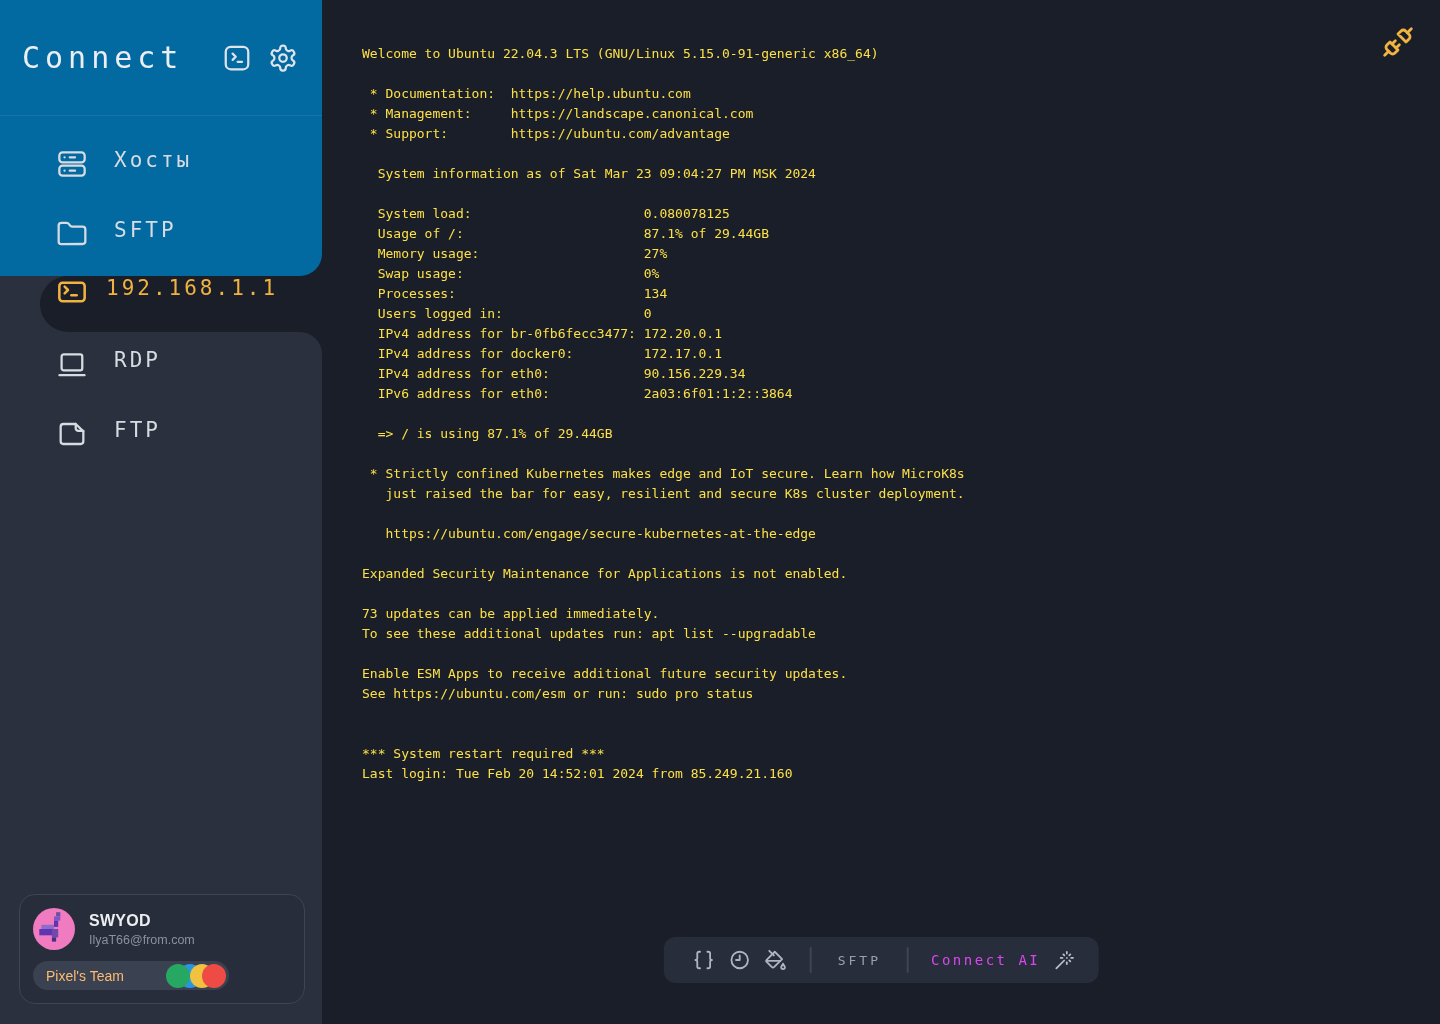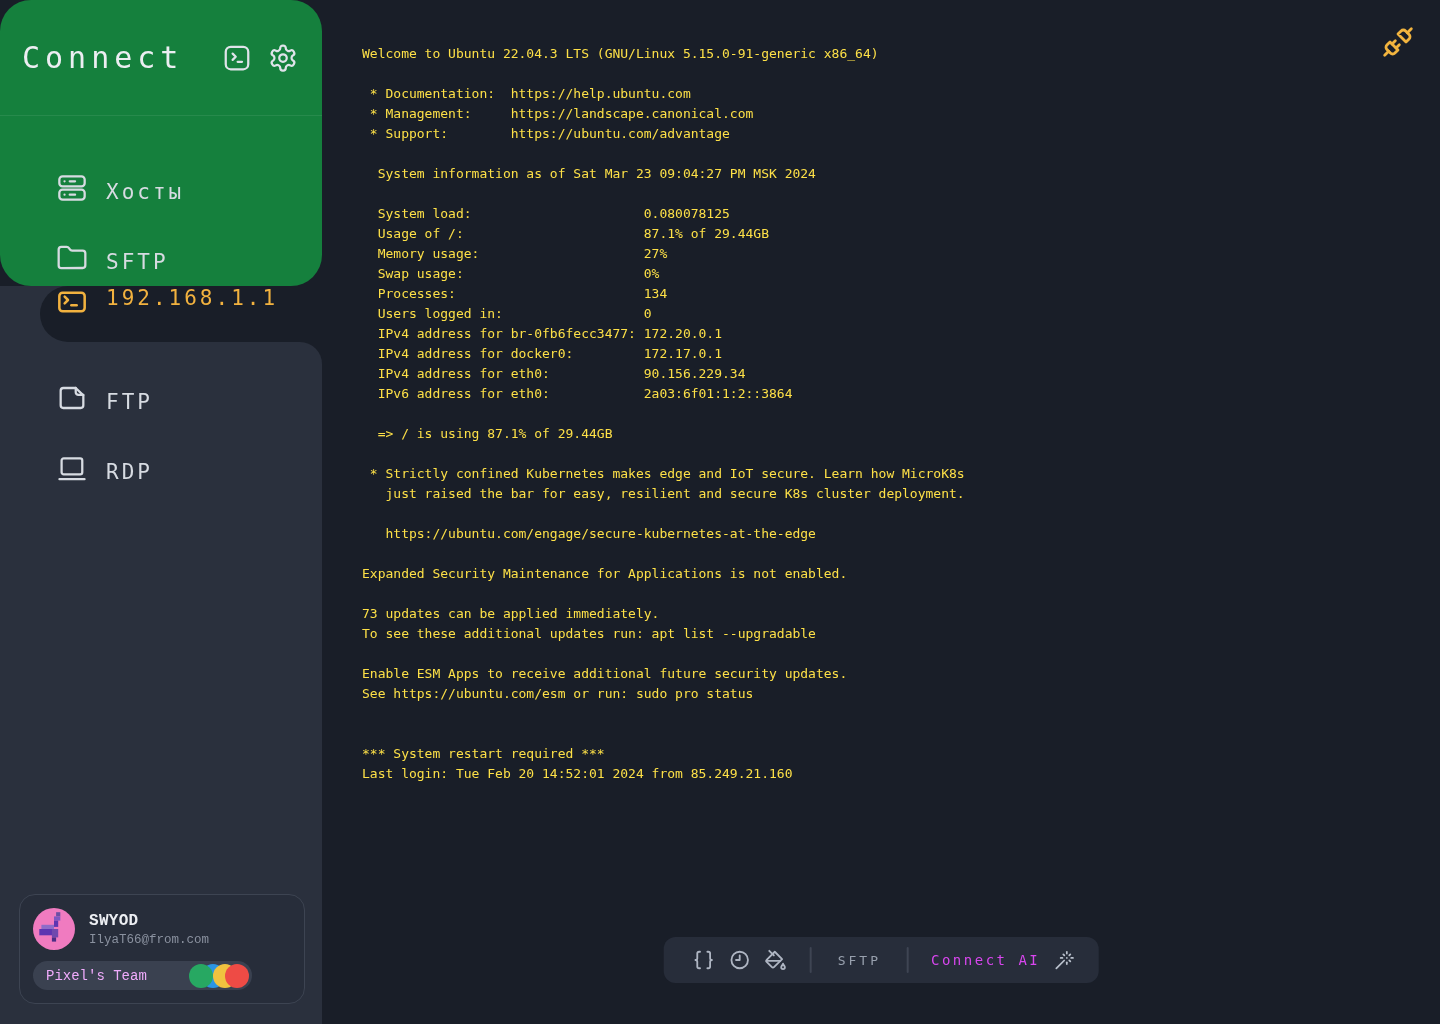--- a/index.html
+++ b/index.html
@@ -12,45 +12,45 @@
   }
   svg { display: block; }
 
   
   .sidebar {
     width: 322px; min-width: 322px; height: 100%;
     display: flex; flex-direction: column;
     position: relative; z-index: 2;
   }
   .sb-top {
-    background: #15803d;
+    background: #0369a1;
     border-bottom-right-radius: 22px;
-    padding-bottom: 12px;
-    border-radius: 31px;
+    padding-bottom: 2px;
   }
   .app-header {
     height: 116px;
     display: flex; align-items: center;
     padding: 0 24px 0 22px;
     border-bottom: 1px solid rgba(255,255,255,0.08);
   }
   .app-title {
     flex: 1;
     font-family: "DejaVu Sans Mono", monospace;
     font-size: 30px; letter-spacing: 5px;
     color: #eceef2; font-weight: 500;
   }
   .icon-btn { color: #dfe3ea; cursor: pointer; margin-left: 16px; }
 
   .nav-item {
     height: 56px;
-    display: flex; align-items: flex-end;
+    display: flex; align-items: flex-start;
     padding-left: 56px;
     color: #d7dbe2;
     cursor: pointer;
+    gap: 8px;
   }
   .nav-item.first { margin-top: 32px; }
   .nav-item + .nav-item { margin-top: 14px; }
   .nav-icon { width: 32px; color: #d7dbe2; }
   .nav-label {
     margin-left: 18px;
     font-family: "DejaVu Sans Mono", monospace;
     font-size: 21px; letter-spacing: 3px;
   }
 
@@ -77,40 +77,39 @@
   .sb-spacer { flex: 1; }
 
   
   .user-card {
     margin: 0 17px 20px 19px;
     border: 1px solid #3d4452;
     border-radius: 16px;
     padding: 13px 13px 13px 13px;
     background: #272d3a;
     cursor: pointer;
-    font-family: Liberation Mono, monospace;
   }
   .user-row { display: flex; align-items: center; }
   .avatar {
     width: 42px; height: 42px; border-radius: 50%;
     background: #f07bc0; overflow: hidden; flex: none;
   }
   .user-texts { margin-left: 14px; overflow: hidden; }
   .user-name { font-size: 16px; font-weight: 600; color: #eceef2; letter-spacing: .3px; }
   .user-email { font-size: 12.5px; color: #8a919f; margin-top: 3px; }
   .team-pill {
     margin-top: 11px;
     display: inline-flex; align-items: center;
     background: #3a4150;
     border-radius: 15px;
     height: 29px;
     padding: 0 3px 0 13px;
     cursor: pointer;
   }
-  .team-label { font-size: 14px; color: #f0abfc; margin-right: 42px; }
+  .team-label { font-size: 14px; color: #fdba74; margin-right: 42px; }
   .team-dots { display: flex; }
   .dot { width: 24px; height: 24px; border-radius: 50%; flex: none; }
   .dot + .dot { margin-left: -12px; }
   .dot:nth-child(1) { z-index: 4; }
   .dot:nth-child(2) { z-index: 1; }
   .dot:nth-child(3) { z-index: 2; }
   .dot:nth-child(4) { z-index: 3; }
   .team-dots .dot { position: relative; }
 
   
@@ -212,35 +211,35 @@
         </svg>
       </span>
       <span class="nav-label">192.168.1.1</span>
     </div>
   </div>
 
   <div class="sb-bottom">
     <div class="nav-item">
       <span class="nav-icon">
         <svg width="32" height="32" viewBox="0 0 24 24" fill="none" stroke="currentColor" stroke-width="1.7" stroke-linecap="round" stroke-linejoin="round">
+          <rect width="15.5" height="12" x="4.2" y="4.8" rx="1.6"></rect>
+            <path d="M2.6 20.4h18.8"></path>
+        </svg>
+      </span>
+      <span class="nav-label">RDP</span>
+    </div>
+
+    <div class="nav-item">
+      <span class="nav-icon">
+        <svg width="32" height="32" viewBox="0 0 24 24" fill="none" stroke="currentColor" stroke-width="1.7" stroke-linecap="round" stroke-linejoin="round">
           <path d="M14.8 4.5H5.5a2 2 0 0 0-2 2v11a2 2 0 0 0 2 2h13a2 2 0 0 0 2-2V10Z"></path>
           <path d="M14.8 4.5v3.2a2 2 0 0 0 2 2h3.7"></path>
         </svg>
       </span>
       <span class="nav-label">FTP</span>
-    </div>
-
-    <div class="nav-item">
-      <span class="nav-icon">
-        <svg width="32" height="32" viewBox="0 0 24 24" fill="none" stroke="currentColor" stroke-width="1.7" stroke-linecap="round" stroke-linejoin="round">
-          <rect width="15.5" height="12" x="4.2" y="4.8" rx="1.6"></rect>
-            <path d="M2.6 20.4h18.8"></path>
-        </svg>
-      </span>
-      <span class="nav-label">RDP</span>
     </div>
 
     <div class="sb-spacer"></div>
 
     <div class="user-card">
       <div class="user-row">
         <span class="avatar">
           <svg width="42" height="42" viewBox="0 0 20 20">
             <rect x="11" y="2" width="2" height="2" fill="#6a4fa3"></rect>
             <rect x="10" y="4" width="3" height="2" fill="#7e57c2"></rect>

